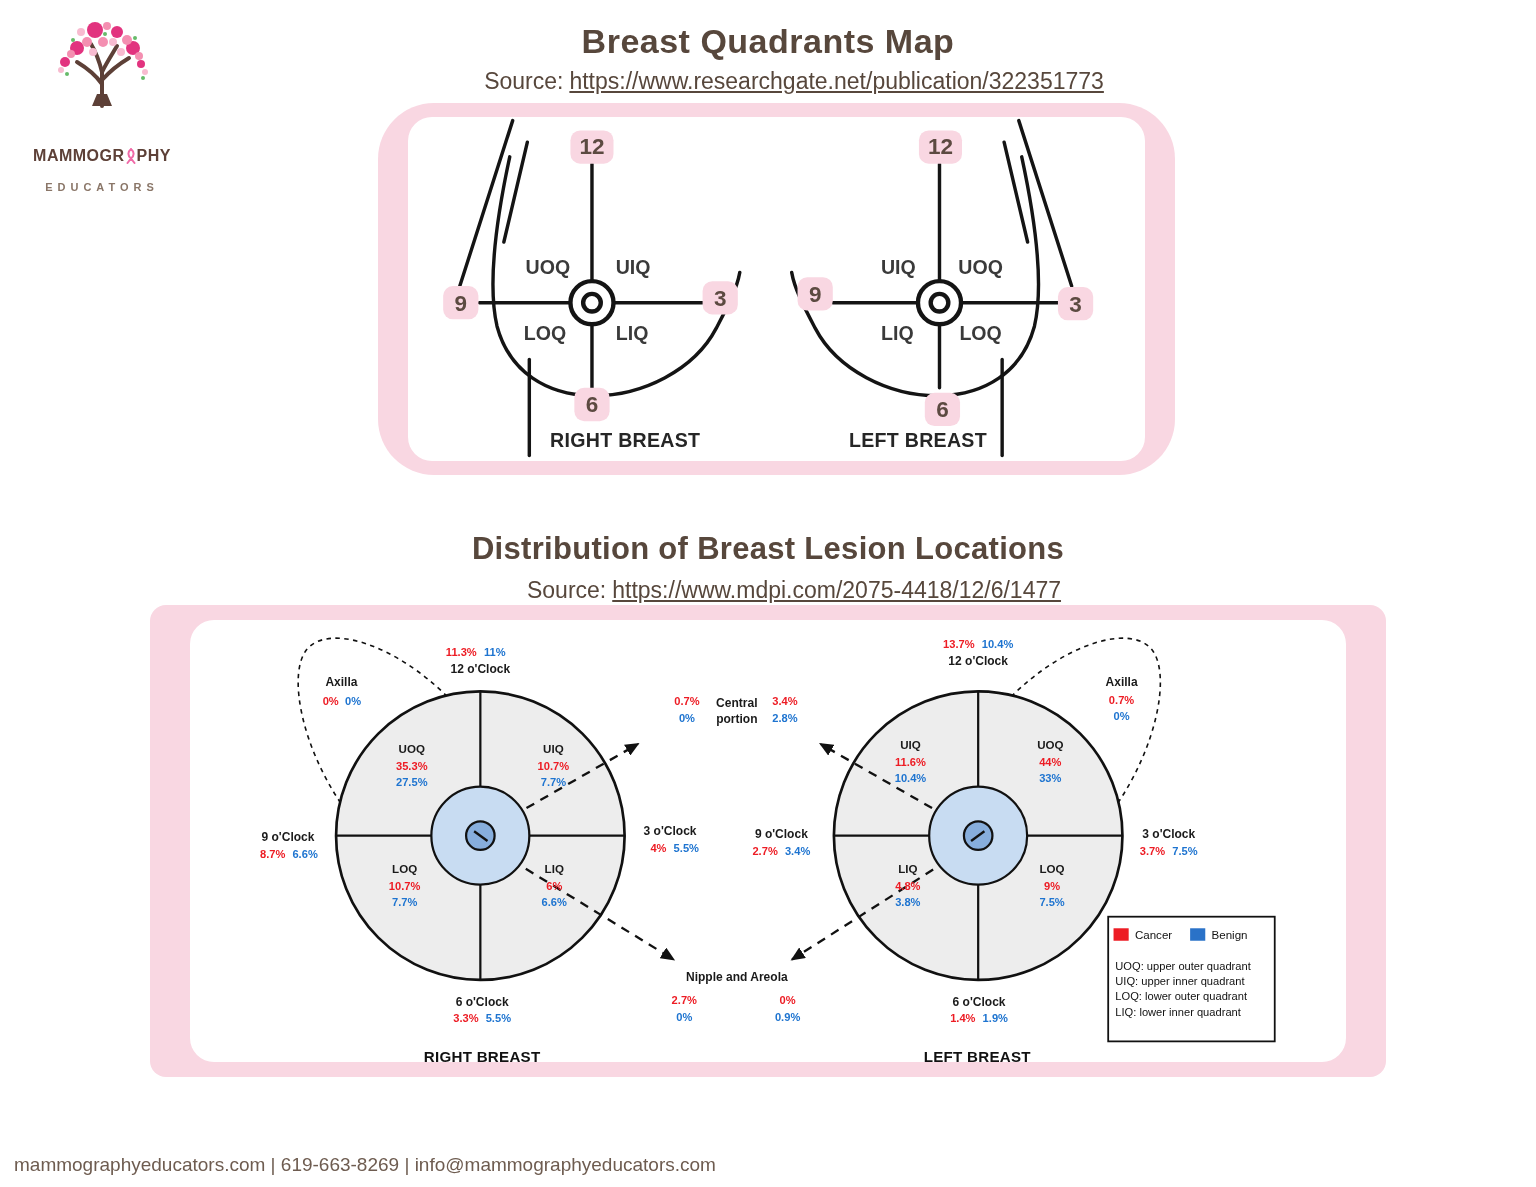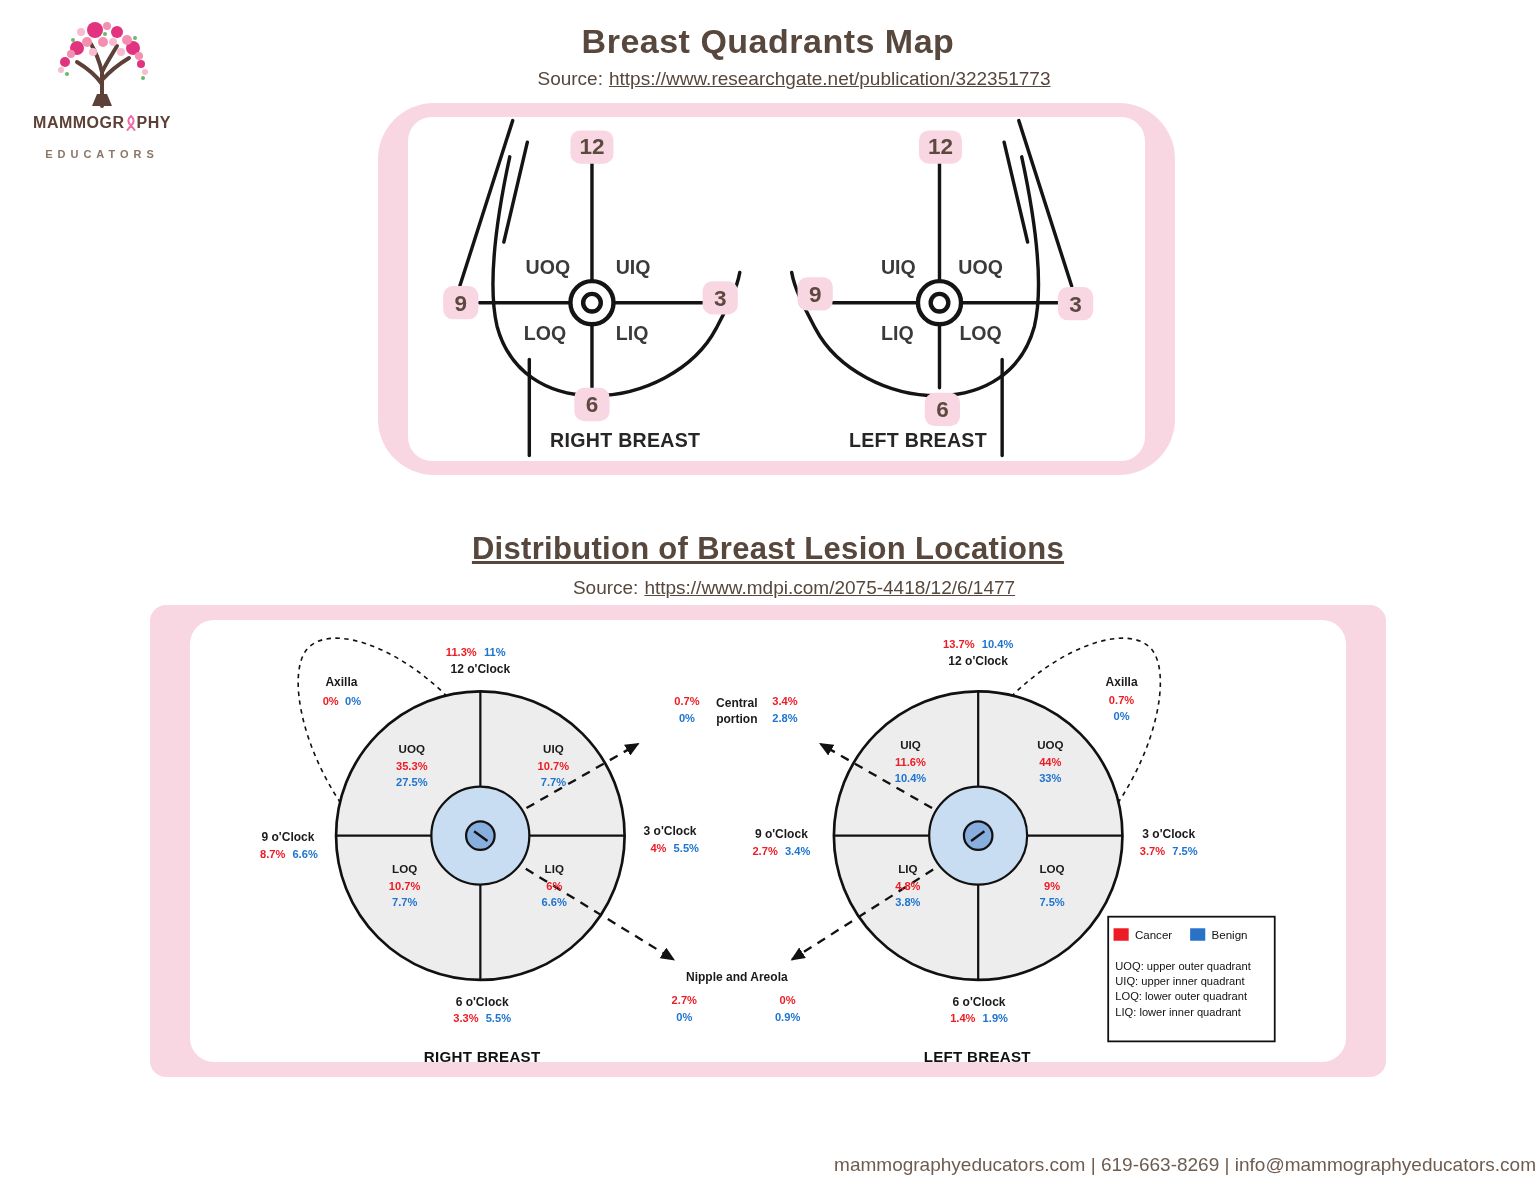--- a/index.html
+++ b/index.html
@@ -3,27 +3,27 @@
 <meta charset="utf-8">
 <style>
   html,body{margin:0;padding:0;}
   body{width:1536px;height:1187px;position:relative;background:#ffffff;
        font-family:"Liberation Sans",sans-serif;overflow:hidden;}
   .abs{position:absolute;inset:0;width:100%;height:100%;}
 
   
   .brand{position:absolute;left:22px;top:14px;width:160px;text-align:center;}
   .brand-line1{font-weight:700;font-size:16px;color:#5d4037;letter-spacing:.5px;
-               display:flex;align-items:center;justify-content:center;gap:1px;}
+               display:flex;align-items:center;justify-content:center;gap:1px;margin-top:33px;}
   .brand-line2{font-size:11px;color:#8a7668;letter-spacing:5px;margin-top:16px;font-weight:600;}
   .title1{position:absolute;top:22px;left:0;right:0;text-align:center;margin:0;
           font-size:34px;font-weight:700;color:#57473c;letter-spacing:.5px;}
   .title2{position:absolute;top:531px;left:0;right:0;text-align:center;margin:0;
-          font-size:31px;font-weight:700;color:#57473c;letter-spacing:.3px;text-decoration:underline;}
-  .source{position:absolute;left:16px;right:0;text-align:center;font-size:19px;color:#57473c;margin-left:36px;}
+          font-size:31px;font-weight:700;color:#57473c;letter-spacing:.3px;}
+  .source{position:absolute;left:16px;right:0;text-align:center;font-size:23px;color:#57473c;margin-left:36px;}
   .source1{top:68px;}
   .source2{top:577px;}
   .source .pfx{margin-right:6px;}
   .source a{color:#57473c;text-decoration:underline;cursor:pointer;}
 
   
   .panel{position:absolute;background:#f9d7e2;}
   .panel1{left:378px;top:103px;width:797px;height:372px;border-radius:56px;}
   .panel2{left:150px;top:605px;width:1236px;height:472px;border-radius:16px;}
   .panel-inner{position:absolute;background:#ffffff;border-radius:24px;}
@@ -50,21 +50,21 @@
   .map-breast-lbl{font-size:20px;font-weight:700;fill:#262626;text-anchor:middle;letter-spacing:.3px;}
 
   .circle-main{fill:#ededed;stroke:#111;stroke-width:3;}
   .divider{stroke:#111;stroke-width:2.5;}
   .c-central{fill:#c8dcf2;stroke:#111;stroke-width:2.5;}
   .c-nipple{fill:#87aedd;stroke:#111;stroke-width:2.5;}
   .tail{fill:none;stroke:#111;stroke-width:1.8;stroke-dasharray:5 5;}
   .darrow{fill:none;stroke:#111;stroke-width:2.6;stroke-dasharray:10 8;}
   .legend-box{fill:#fff;stroke:#111;stroke-width:2;}
 
-  .footer{position:absolute;top:1154px;left:2px;right:0;text-align:right;
+  .footer{position:absolute;top:1154px;left:14px;right:0;text-align:left;
           font-size:19px;color:#6e5c50;}
 </style>
 </head>
 <body>
 
 <div class="page">
 
   <div class="brand">
     <svg width="110" height="96" viewBox="0 0 110 96">
       <g stroke="#5d4037" stroke-width="4" stroke-linecap="round" fill="none">

